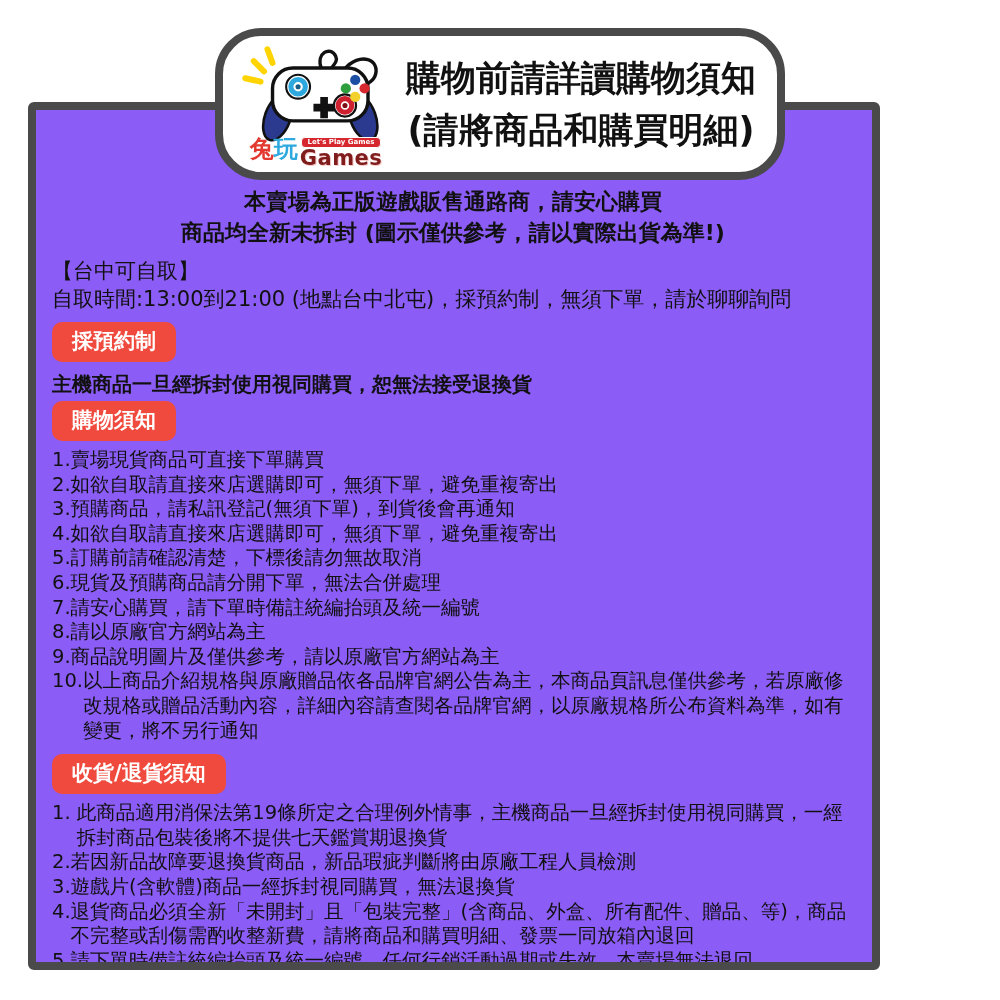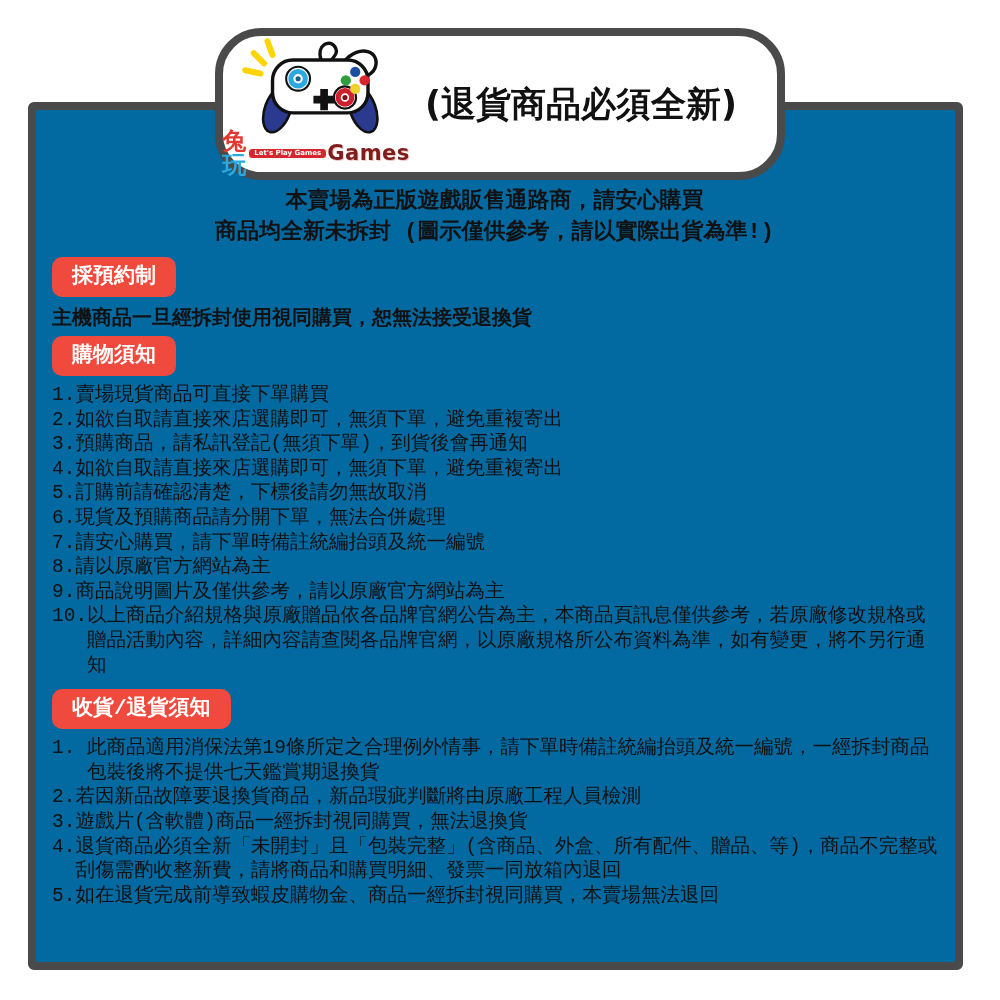--- a/index.html
+++ b/index.html
@@ -1,39 +1,39 @@
 <!DOCTYPE html>
 <html><head>
 <meta charset="utf-8">
 <style>
   html,body{margin:0;padding:0;}
   body{
     width:1000px;height:1000px;position:relative;background:#ffffff;
     font-family:"DejaVu Sans",sans-serif;color:#111;overflow:hidden;
   }
   .main-box{
-    position:absolute;left:28px;top:102px;width:935px;height:868px;
+    position:absolute;left:28px;top:102px;width:852px;height:868px;
     box-sizing:border-box;border:8px solid #4a4a4a;border-radius:6px;
-    background:#0369a1;z-index:1;font-family:Liberation Mono, monospace;
+    background:#8b5cf6;z-index:1;
   }
   .content{
     box-sizing:border-box;height:100%;padding:76px 12px 0 10px;overflow:hidden;
   }
   .header-pill{
     position:absolute;left:215px;top:28px;width:570px;height:152px;
     box-sizing:border-box;border:8px solid #4a4a4a;border-radius:46px;
     background:#fff;z-index:2;display:flex;align-items:center;
     padding:4px 16px 4px 8px;
   }
   .logo-block{width:170px;flex:0 0 auto;display:flex;flex-direction:column;align-items:center;}
-  .logo-text-row{display:flex;align-items:center;gap:2px;margin-top:-6px;line-height:1;}
+  .logo-text-row{display:flex;align-items:flex-start;gap:2px;margin-top:-6px;line-height:1;}
   .logo-zh{font-size:24px;font-weight:800;}
   .logo-zh .c1{color:#e23a30;}
   .logo-zh .c2{color:#2ea9df;}
-  .logo-en-wrap{display:flex;align-items:center;}
+  .logo-en-wrap{display:flex;flex-direction:column;align-items:center;}
   .logo-tagline{
     background:#d6272e;color:#fff;font-size:7px;font-weight:700;
     border-radius:4px;padding:1px 5px;border:1px solid #fff;white-space:nowrap;
   }
   .logo-en{color:#7f1d1d;font-size:21px;font-weight:800;letter-spacing:.5px;
     text-shadow:1px 1px 0 #f7c8c6;}
   .header-title{flex:1;text-align:center;font-size:35px;font-weight:700;line-height:52px;}
   .intro{text-align:center;font-size:22px;font-weight:700;line-height:31px;}
   .pickup{margin-top:9px;padding-left:6px;font-size:21px;line-height:28px;font-weight:500;}
   .badge{
@@ -97,32 +97,37 @@
     </svg>
     <div class="logo-text-row">
       <span class="logo-zh"><span class="c1">兔</span><span class="c2">玩</span></span>
       <span class="logo-en-wrap">
         <span class="logo-tagline">Let's Play Games</span>
         <span class="logo-en">Games</span>
       </span>
     </div>
   </div>
   <div class="header-title">
-    <div>(退貨商品必須全新)</div>
+    <div>購物前請詳讀購物須知</div>
+    <div>(請將商品和購買明細)</div>
   </div>
 </div>
 
 <div class="main-box">
   <div class="content">
 
     <div class="intro">
       <div>本賣場為正版遊戲販售通路商，請安心購買</div>
       <div>商品均全新未拆封 (圖示僅供參考，請以實際出貨為準!)</div>
     </div>
 
+    <div class="pickup">
+      <div>【台中可自取】</div>
+      <div>自取時間:13:00到21:00 (地點台中北屯)，採預約制，無須下單，請於聊聊詢問</div>
+    </div>
 
     <div class="badge badge-special">採預約制</div>
     <div class="special-note">主機商品一旦經拆封使用視同購買，恕無法接受退換貨</div>
 
     <div class="badge badge-shopping">購物須知</div>
     <ul class="notice-list">
 
         <li>
           <span class="num">1.</span>
           <span class="txt">賣場現貨商品可直接下單購買</span>
@@ -172,38 +177,38 @@
           <span class="num">10.</span>
           <span class="txt">以上商品介紹規格與原廠贈品依各品牌官網公告為主，本商品頁訊息僅供參考，若原廠修改規格或贈品活動內容，詳細內容請查閱各品牌官網，以原廠規格所公布資料為準，如有變更，將不另行通知</span>
         </li>
       </ul>
 
     <div class="badge badge-returns">收貨/退貨須知</div>
     <ul class="notice-list">
 
         <li>
           <span class="num">1. </span>
-          <span class="txt">此商品適用消保法第19條所定之合理例外情事，請下單時備註統編抬頭及統一編號，一經拆封商品包裝後將不提供七天鑑賞期退換貨</span>
+          <span class="txt">此商品適用消保法第19條所定之合理例外情事，主機商品一旦經拆封使用視同購買，一經拆封商品包裝後將不提供七天鑑賞期退換貨</span>
         </li>
 
         <li>
           <span class="num">2.</span>
           <span class="txt">若因新品故障要退換貨商品，新品瑕疵判斷將由原廠工程人員檢測</span>
         </li>
 
         <li>
           <span class="num">3.</span>
           <span class="txt">遊戲片(含軟體)商品一經拆封視同購買，無法退換貨</span>
         </li>
 
         <li>
           <span class="num">4.</span>
           <span class="txt">退貨商品必須全新「未開封」且「包裝完整」(含商品、外盒、所有配件、贈品、等)，商品不完整或刮傷需酌收整新費，請將商品和購買明細、發票一同放箱內退回</span>
         </li>
 
         <li>
           <span class="num">5.</span>
-          <span class="txt">如在退貨完成前導致蝦皮購物金、商品一經拆封視同購買，本賣場無法退回</span>
+          <span class="txt">請下單時備註統編抬頭及統一編號、任何行銷活動過期或失效，本賣場無法退回</span>
         </li>
       </ul>
 
   </div>
 </div>
 
 </body></html>

